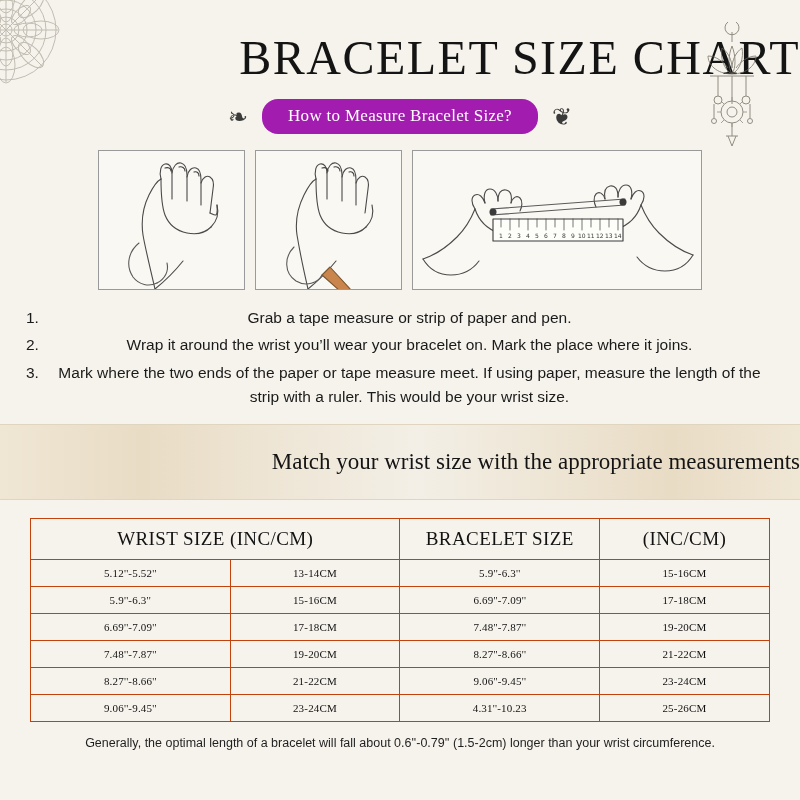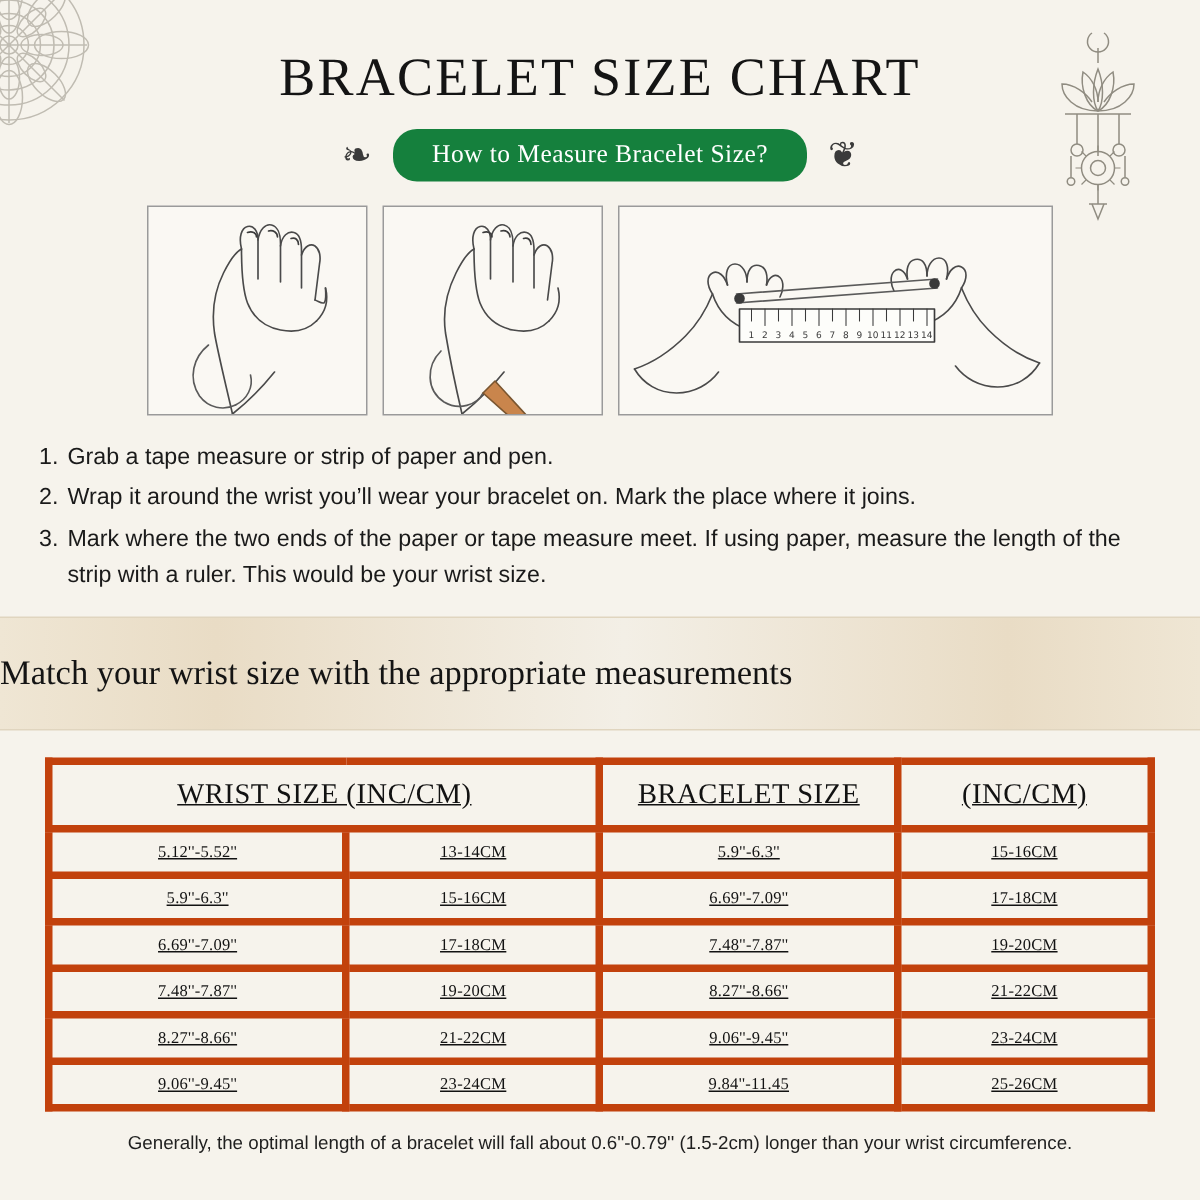--- a/index.html
+++ b/index.html
@@ -37,40 +37,40 @@
     right: 10px;
     top: -6px;
     width: 120px;
     height: 140px;
     opacity: .75;
     pointer-events: none;
   }
 
   
   .title {
-    text-align: center;
+    text-align: right;
     font-family: "Liberation Serif", serif;
-    font-size: 36px;
+    font-size: 48px;
     letter-spacing: 1.5px;
     font-weight: 400;
     margin: 18px 0 0 0;
     padding-top: 12px;
     color: #141414;
   }
 
   
   .pill-row {
     display: flex;
     align-items: center;
     justify-content: center;
     gap: 14px;
     margin-top: 14px;
   }
   .pill {
-    background: #15803d;
+    background: #a21caf;
     color: #fff;
     border-radius: 16px;
     padding: 7px 26px 8px 26px;
     font-family: "Liberation Serif", serif;
     font-size: 17px;
     letter-spacing: .3px;
     white-space: nowrap;
   }
   .flourish {
     font-size: 24px;
@@ -104,55 +104,54 @@
     font-size: 15.5px;
     line-height: 1.58;
     color: #1a1a1a;
   }
   .step {
     display: flex;
     gap: 6px;
     margin-bottom: 3px;
   }
   .step-num { flex: 0 0 auto; }
-  .step-text { flex: 1 1 auto; }
+  .step-text { flex: 1 1 auto; text-align: center; }
 
   
   .banner {
     margin-top: 14px;
     height: 74px;
     background: linear-gradient(to right, #efe6d4 0%, #e9dcc5 18%, #f3efe6 52%, #e9dcc5 84%, #efe6d4 100%);
     display: flex;
     flex-direction: column;
-    align-items: flex-start;
+    align-items: flex-end;
     justify-content: center;
     font-family: "Liberation Serif", serif;
     font-size: 23px;
     line-height: 1.22;
     color: #141414;
     text-align: center;
     border-top: 1px solid #e0d5bf;
     border-bottom: 1px solid #e0d5bf;
   }
 
   
   table.size-table {
     border-collapse: collapse;
     margin: 18px auto 0 auto;
     width: 740px;
     font-family: "Liberation Serif", serif;
     background: transparent;
   }
   table.size-table th,
   table.size-table td {
-    border: 5px solid #c2410c;
+    border: 1px solid #c2410c;
     text-align: center;
     font-weight: 400;
     color: #121212;
-    text-decoration: underline;
   }
   table.size-table th {
     font-size: 19px;
     padding: 9px 4px;
     letter-spacing: .4px;
   }
   table.size-table td {
     font-size: 11px;
     padding: 7px 4px;
     letter-spacing: .2px;
@@ -403,21 +402,21 @@
       </tr>
       <tr>
         <td class="col-a">8.27''-8.66''</td>
         <td class="col-b">21-22CM</td>
         <td class="col-c">9.06''-9.45''</td>
         <td class="col-d">23-24CM</td>
       </tr>
       <tr>
         <td class="col-a">9.06''-9.45''</td>
         <td class="col-b">23-24CM</td>
-        <td class="col-c">9.84''-11.45</td>
+        <td class="col-c">4.31''-10.23</td>
         <td class="col-d">25-26CM</td>
       </tr>
     </tbody>
   </table>
 
   <div class="footnote">Generally, the optimal length of a bracelet will fall about 0.6''-0.79'' (1.5-2cm) longer than your wrist circumference.</div>
 
 </div>
 
 </body></html>

